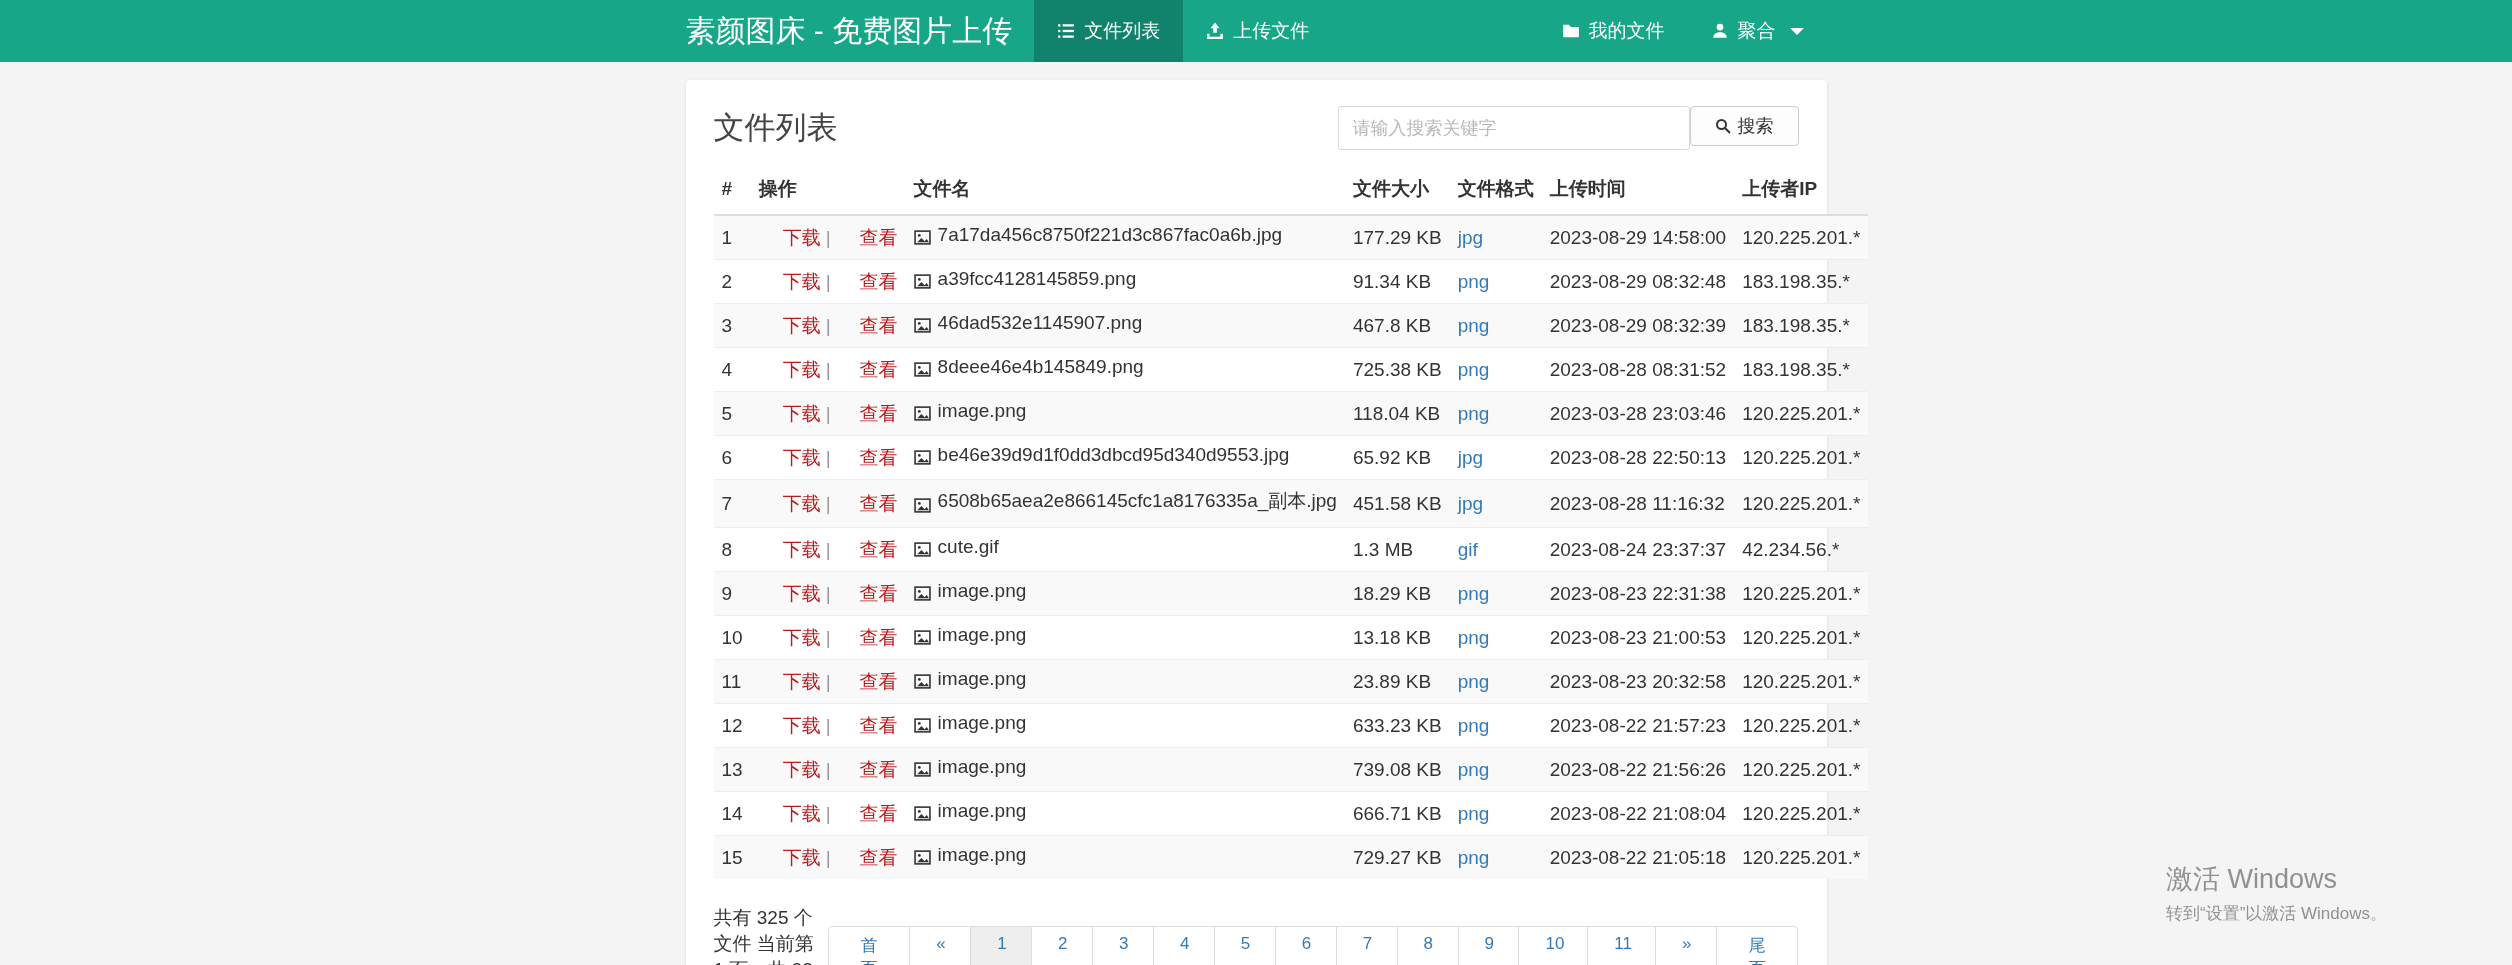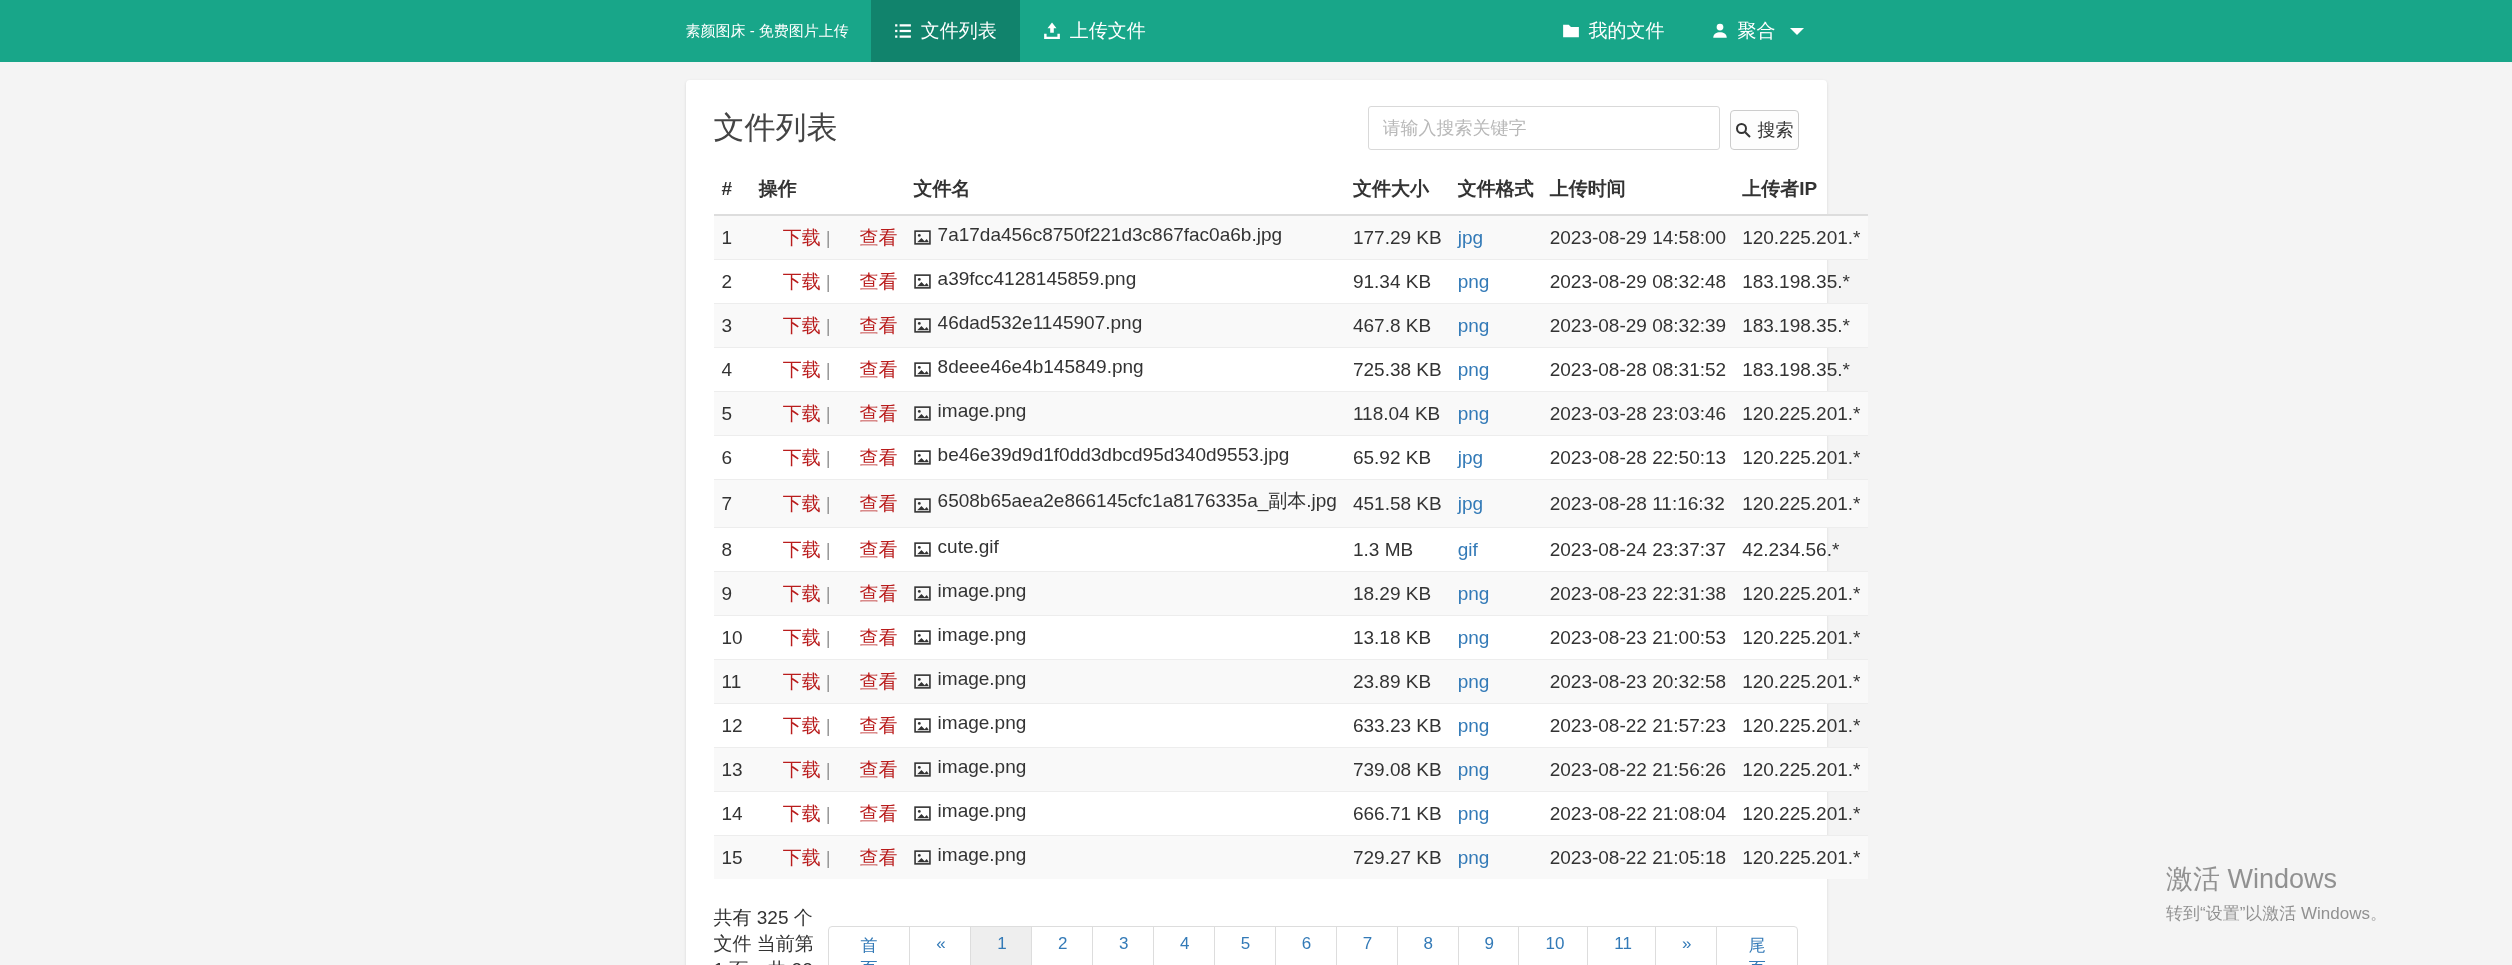--- a/index.html
+++ b/index.html
@@ -6,34 +6,34 @@
   html, body { margin: 0; padding: 0; }
   body {
     width: 2512px; height: 965px; position: relative; overflow: hidden;
     background: #f4f4f4;
     font-family: "Liberation Sans", "DejaVu Sans", sans-serif;
     color: #333;
   }
   .navbar { background: #18a689; height: 62px; }
   .container { width: 1141px; margin: 0 auto; }
   .nav-flex { display: flex; height: 62px; align-items: stretch; }
-  .brand { display: flex; align-items: center; color: #fff; font-size: 15px; text-decoration: none; padding-right: 22px; white-space: nowrap; }
+  .brand { display: flex; align-items: center; color: #fff; font-size: 30px; text-decoration: none; padding-right: 22px; white-space: nowrap; }
   .nav-item { display: flex; align-items: center; gap: 9px; padding: 0 23px; color: #fff; font-size: 19px; text-decoration: none; white-space: nowrap; }
   .nav-item.active { background: #11836c; }
   .nav-right { margin-left: auto; display: flex; }
   .caret { width: 0; height: 0; border-left: 7px solid transparent; border-right: 7px solid transparent; border-top: 7px solid #fff; margin-left: 5px; }
   .icon { display: inline-flex; align-items: center; }
 
   .card { background: #fff; border-radius: 4px; margin-top: 18px; padding: 26px 28px 36px; box-shadow: 0 1px 3px rgba(0,0,0,0.12); min-height: 786px; }
   .card-head { display: flex; justify-content: space-between; align-items: center; margin-bottom: 14px; }
   .page-title { font-size: 31px; color: #444; font-weight: normal; margin: 0; }
-  .search-area { display: flex; align-items: flex-end; gap: 10px; }
+  .search-area { display: flex; align-items: flex-start; }
   .search-input { width: 352px; height: 44px; border: 1px solid #d9d9d9; border-radius: 3px; padding: 0 14px; font-size: 18px; color: #333; outline: none; font-family: inherit; background: #fff; }
   .search-input::placeholder { color: #b8b8b8; }
-  .search-btn { height: 40px; display: flex; align-items: center; gap: 7px; border: 1px solid #ccc; background: #fdfdfd; border-radius: 4px; padding: 0 4px; font-size: 18px; color: #333; cursor: pointer; font-family: inherit; }
+  .search-btn { height: 40px; display: flex; align-items: center; gap: 7px; border: 1px solid #ccc; background: #fdfdfd; border-radius: 4px; padding: 0 24px; font-size: 18px; color: #333; cursor: pointer; font-family: inherit; }
 
   table.file-table { width: 100%; border-collapse: collapse; font-size: 19px; }
   .file-table th { text-align: left; font-weight: bold; padding: 12px 8px; border-bottom: 2px solid #ddd; white-space: nowrap; }
   .file-table td { padding: 8px 8px; border-top: 1px solid #ededed; white-space: nowrap; }
   .file-table tbody tr:nth-child(odd) { background: #f9f9f9; }
   .file-table th:nth-child(1) { width: 42px; }
   .file-table th:nth-child(2) { width: 108px; }
   .file-table th:nth-child(3) { width: 428px; }
   .file-table th:nth-child(4) { width: 106px; }
   .file-table th:nth-child(5) { width: 95px; }

